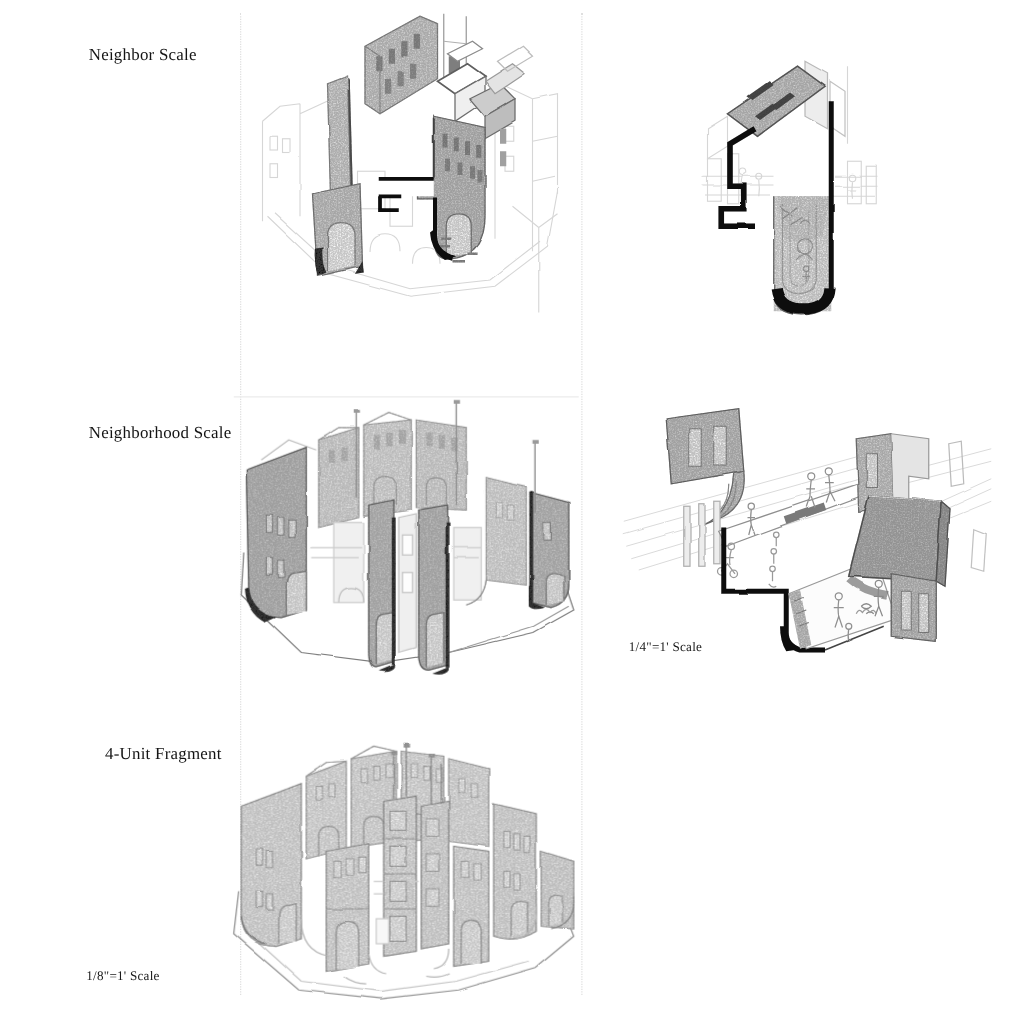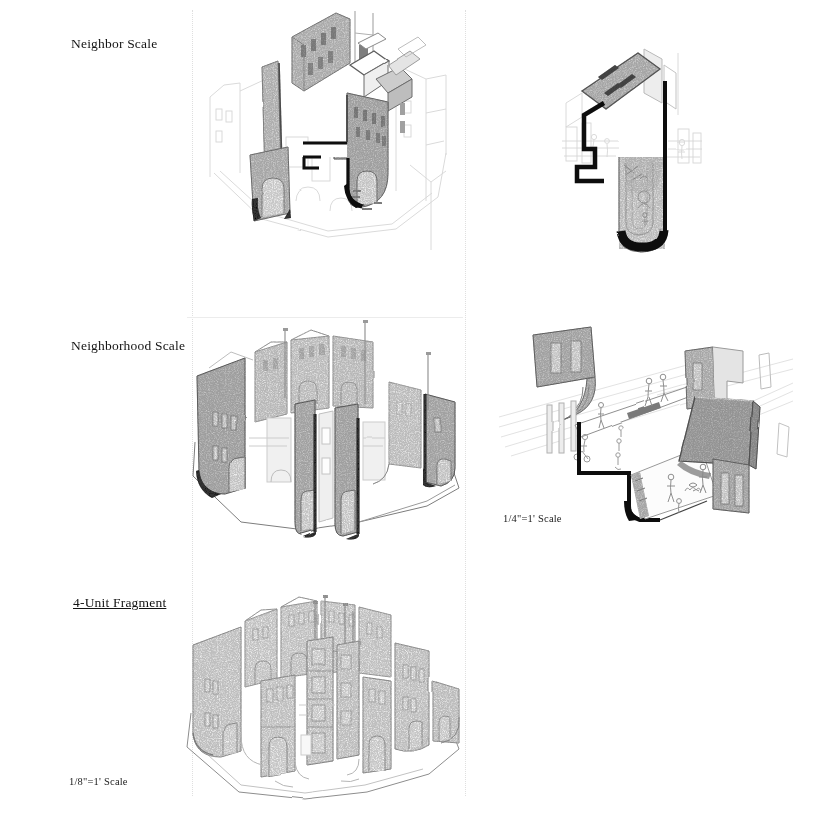--- a/index.html
+++ b/index.html
@@ -37,21 +37,21 @@
       </filter>
     </defs>
   </svg>
 
   <div class="vguide" style="left:177px;"></div>
   <div class="vguide" style="left:450px;"></div>
   <div class="hguide" style="left:172px;top:317px;width:276px;"></div>
 
   <div class="label" style="left:56px;top:36px;">Neighbor Scale</div>
   <div class="label" style="left:56px;top:338px;">Neighborhood Scale</div>
-  <div class="label" style="left:58px;top:595px;text-decoration:underline;">4-Unit Fragment</div>
+  <div class="label" style="left:69px;top:595px;">4-Unit Fragment</div>
   <div class="scale-note" style="left:488px;top:513px;">1/4"=1' Scale</div>
   <div class="scale-note" style="left:54px;top:776px;">1/8"=1' Scale</div>
 
   <div class="fig" style="left:185px;top:5px;">
   <svg width="255" height="250" viewBox="0 0 255 250">
     <g filter="url(#wobble)">
       <g class="ctx">
         <path d="M10,92 L10,172 M10,92 L24,80 L40,78 M40,78 L40,168 M40,86 L66,74 M66,74 L66,160"></path>
         <rect x="16" y="104" width="6" height="11"></rect>
             <rect x="26" y="106" width="6" height="11"></rect>

